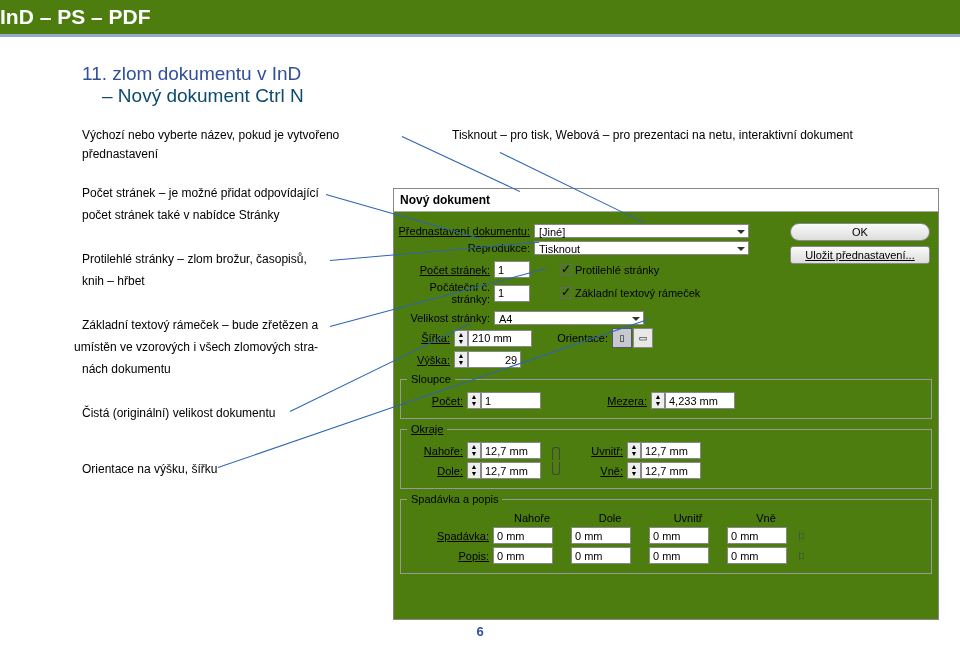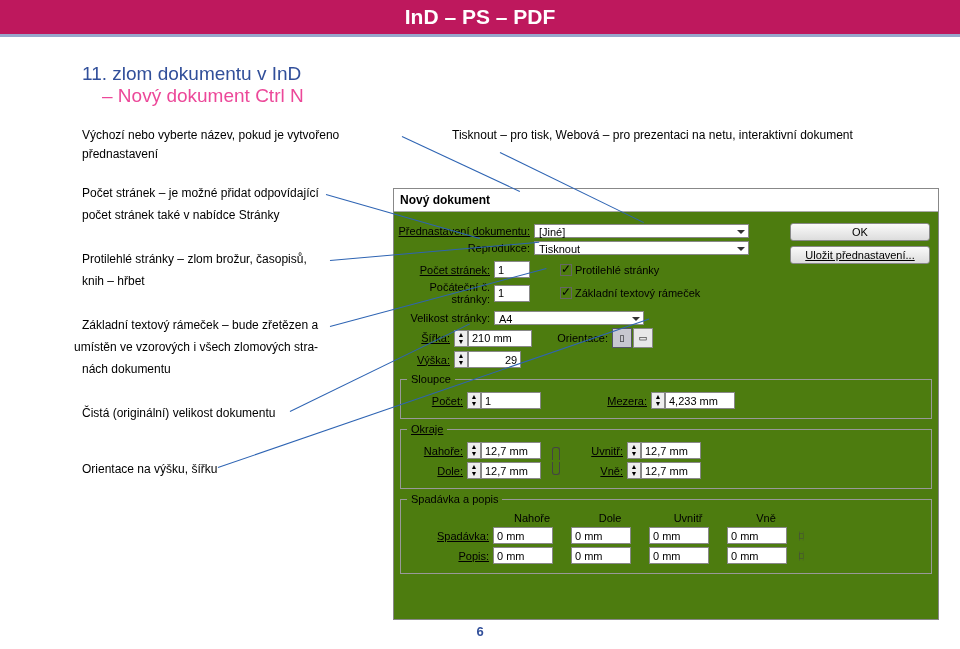--- a/index.html
+++ b/index.html
@@ -1,21 +1,21 @@
 <!DOCTYPE html>
 <html><head>
 <meta charset="utf-8">
 <style>
   * { box-sizing: border-box; margin: 0; padding: 0; }
   body { width: 960px; height: 649px; font-family: Arial, sans-serif; font-size: 12px; background: #fff; position: relative; color: #000; }
-  .topbar { width: 100%; height: 34px; background: #be185d; color: #fff; text-align: center; font-weight: bold; font-size: 21px; line-height: 34px; position: relative; }
+  .topbar { width: 100%; height: 34px; background: #4d7c0f; color: #fff; text-align: left; font-weight: bold; font-size: 21px; line-height: 34px; position: relative; }
   .topbar::after { content:""; position:absolute; left:0; right:0; bottom:-3px; height:3px; background:#314f9a; opacity:.5;}
   .heading { position: absolute; top: 63px; left: 82px; font-size: 19px; }
   .heading .h1 { color: #314f9a; font-weight: normal; }
-  .heading .h2 { color: #ec4899; font-weight: normal; margin-left: 20px; }
+  .heading .h2 { color: #0c4a6e; font-weight: normal; margin-left: 20px; }
   .para { position: absolute; color: #000; font-size: 12px; line-height: 1.55; width: 330px; }
   .para.right { width: 410px; left: 452px; }
   .pagenum { position:absolute; bottom:10px; left:0; right:0; text-align:center; color:#314f9a; font-weight:bold; font-size:13px;}
   
   .line { position:absolute; background:#2e64b3; height:1px; transform-origin: left center; z-index:5;}
   
   
   .dlg { position:absolute; top:188px; left:393px; width:546px; height:432px; background:#4d7c0f; border:1px solid #888; font-family: Tahoma, Arial, sans-serif; font-size:11px; }
   .dlg-title { background: #fff; border-bottom:1px solid #aaa; padding:4px 6px; font-weight:bold; font-size:12px;}
   .dlg-body { position:absolute; top:26px; left:0; right:0; bottom:0; }
@@ -124,21 +124,21 @@
               <div class="arrows">
                 <div>▲</div>
                 <div>▼</div>
               </div>
               <input class="ipt" style="width: 53px; padding-left: 36px;" value="297 mm">
             </div>
         </div>
       </div>
 
       <div style="width:148px; padding:8px 8px 0 0;">
-        <div class="btn" style="margin-bottom:5px;">OK</div>
+        <div class="btn" style="margin-bottom:5px;border-radius:9px;">OK</div>
         <div class="btn" style="margin-bottom:5px;"><span class="under">Uložit přednastavení...</span></div>
       </div>
     </div>
 
     <fieldset>
       <legend>Sloupce</legend>
       <div class="row">
         <div class="lbl" style="width:60px;"><span class="under">Počet:</span></div>
         <div class="stepper">
             <div class="arrows">

